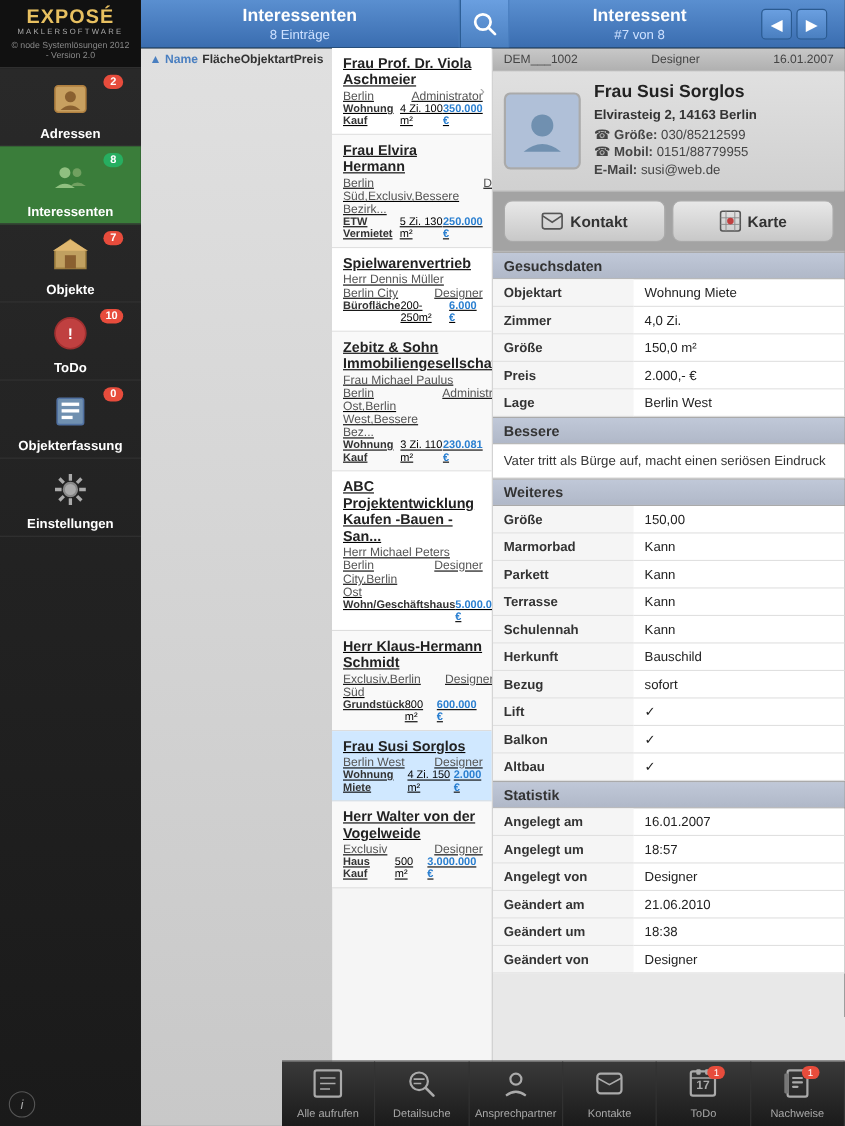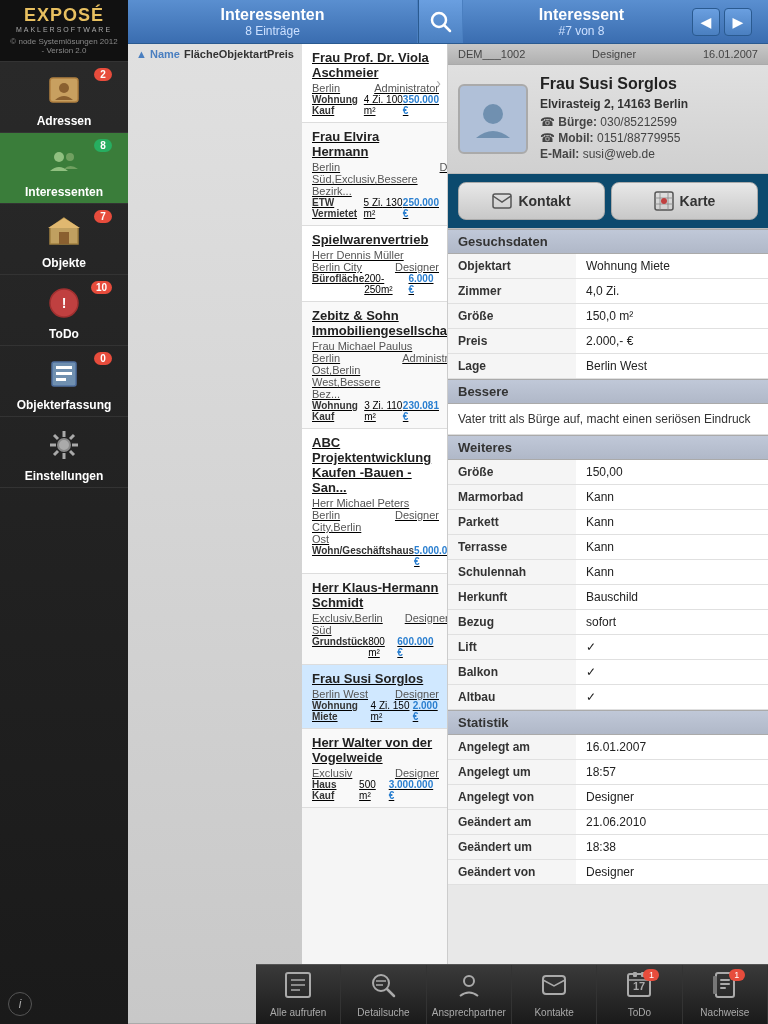--- a/index.html
+++ b/index.html
@@ -235,21 +235,21 @@
       margin-right: 12px;
     }
     .contact-name { font-size: 16px; font-weight: bold; color: #222; margin-bottom: 4px; }
     .contact-address { font-size: 12px; font-weight: bold; color: #333; margin-bottom: 4px; }
     .contact-info { font-size: 12px; color: #444; }
     .contact-info div { margin-bottom: 2px; }
     .action-buttons {
       display: flex;
       gap: 6px;
       padding: 8px 10px;
-      background: #0c4a6e;
+      background: #a3a3a3;
       border-bottom: 1px solid #bbb;
     }
     .action-btn {
       flex: 1;
       display: flex;
       align-items: center;
       justify-content: center;
       gap: 6px;
       padding: 8px;
       background: linear-gradient(to bottom, #e8e8e8, #c8c8c8);
@@ -592,21 +592,21 @@
         <div class="avatar-box">
           <svg width="50" height="50" viewBox="0 0 50 50">
               <circle cx="25" cy="20" r="10" fill="#7090b0"></circle>
               <path d="M8 44 Q25 30 42 44" fill="#7090b0"></path>
             </svg>
         </div>
         <div>
           <div class="contact-name">Frau Susi Sorglos</div>
           <div class="contact-address">Elvirasteig 2, 14163 Berlin</div>
           <div class="contact-info">
-            <div>☎ <strong>Bürge:</strong> <span>030/85212599</span></div>
+            <div>☎ <strong>Größe:</strong> <span>030/85212599</span></div>
             <div>☎ <strong>Mobil:</strong> <span>0151/88779955</span></div>
             <div><strong>E-Mail:</strong> <span>susi@web.de</span></div>
           </div>
         </div>
       </div>
 
       <div class="action-buttons">
         <div class="action-btn">
           <svg width="20" height="16" viewBox="0 0 20 16">
               <rect x="1" y="1" width="18" height="14" rx="2" fill="none" stroke="#555" stroke-width="1.5"></rect>

